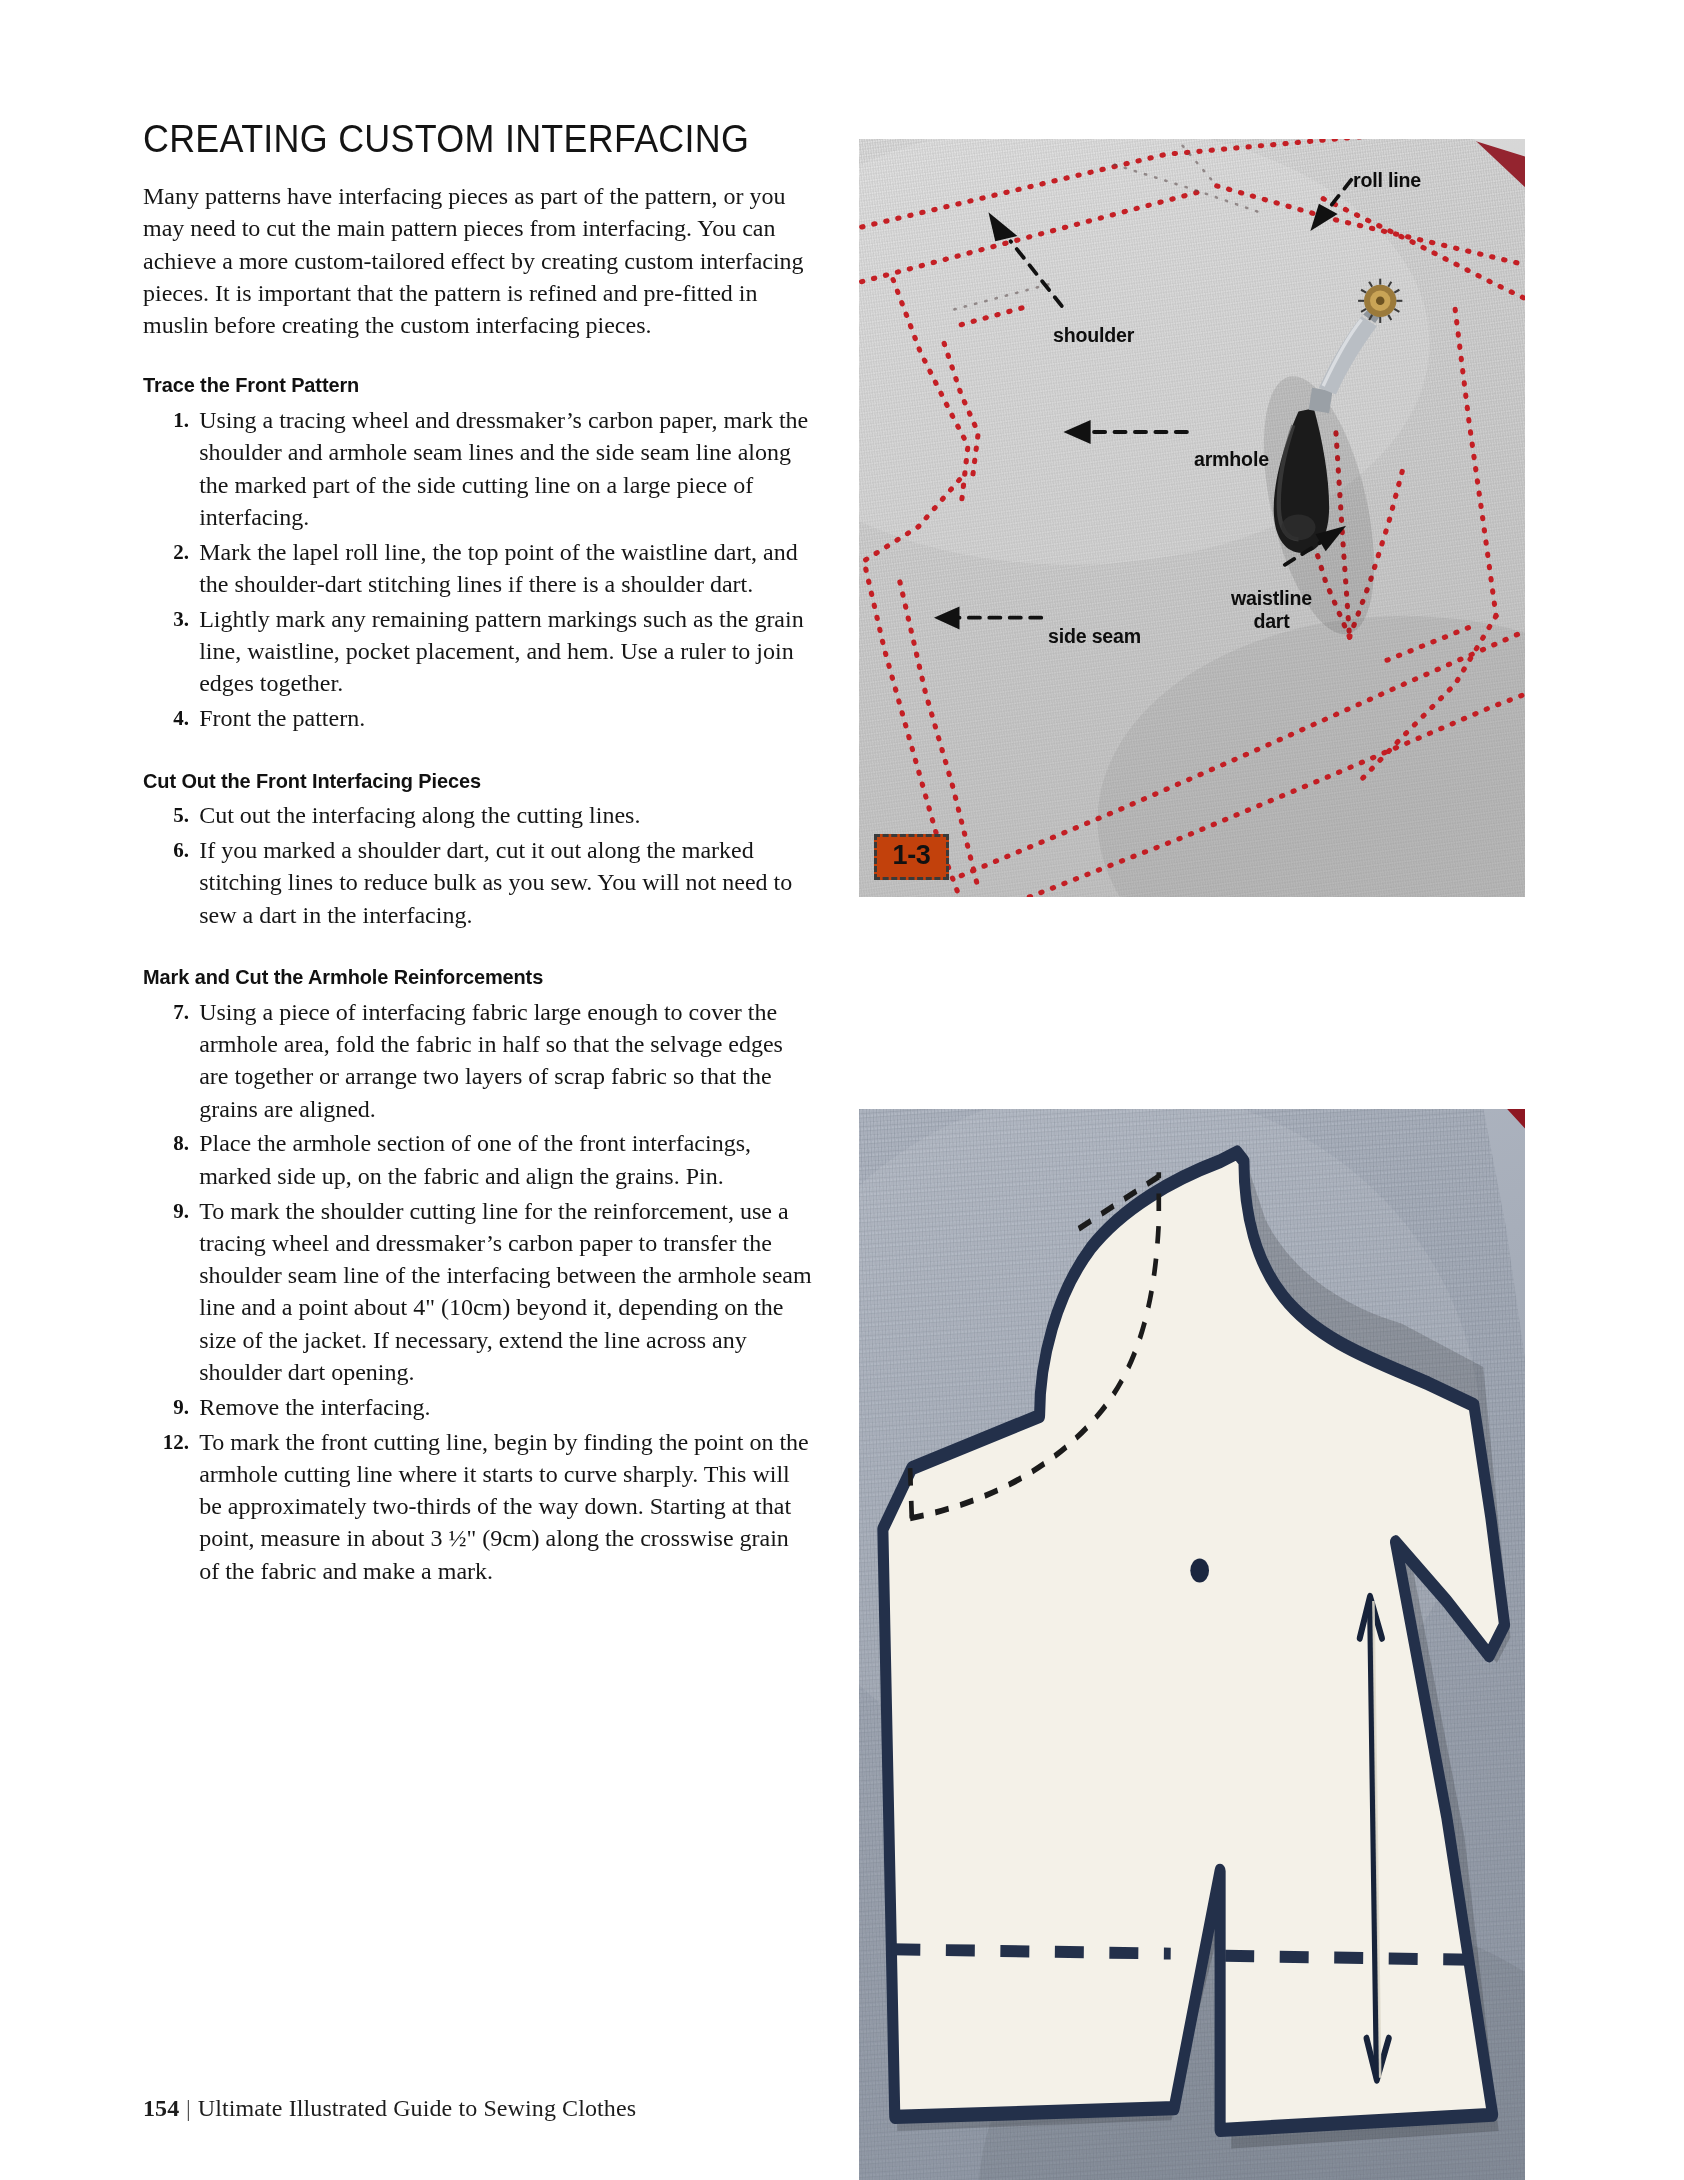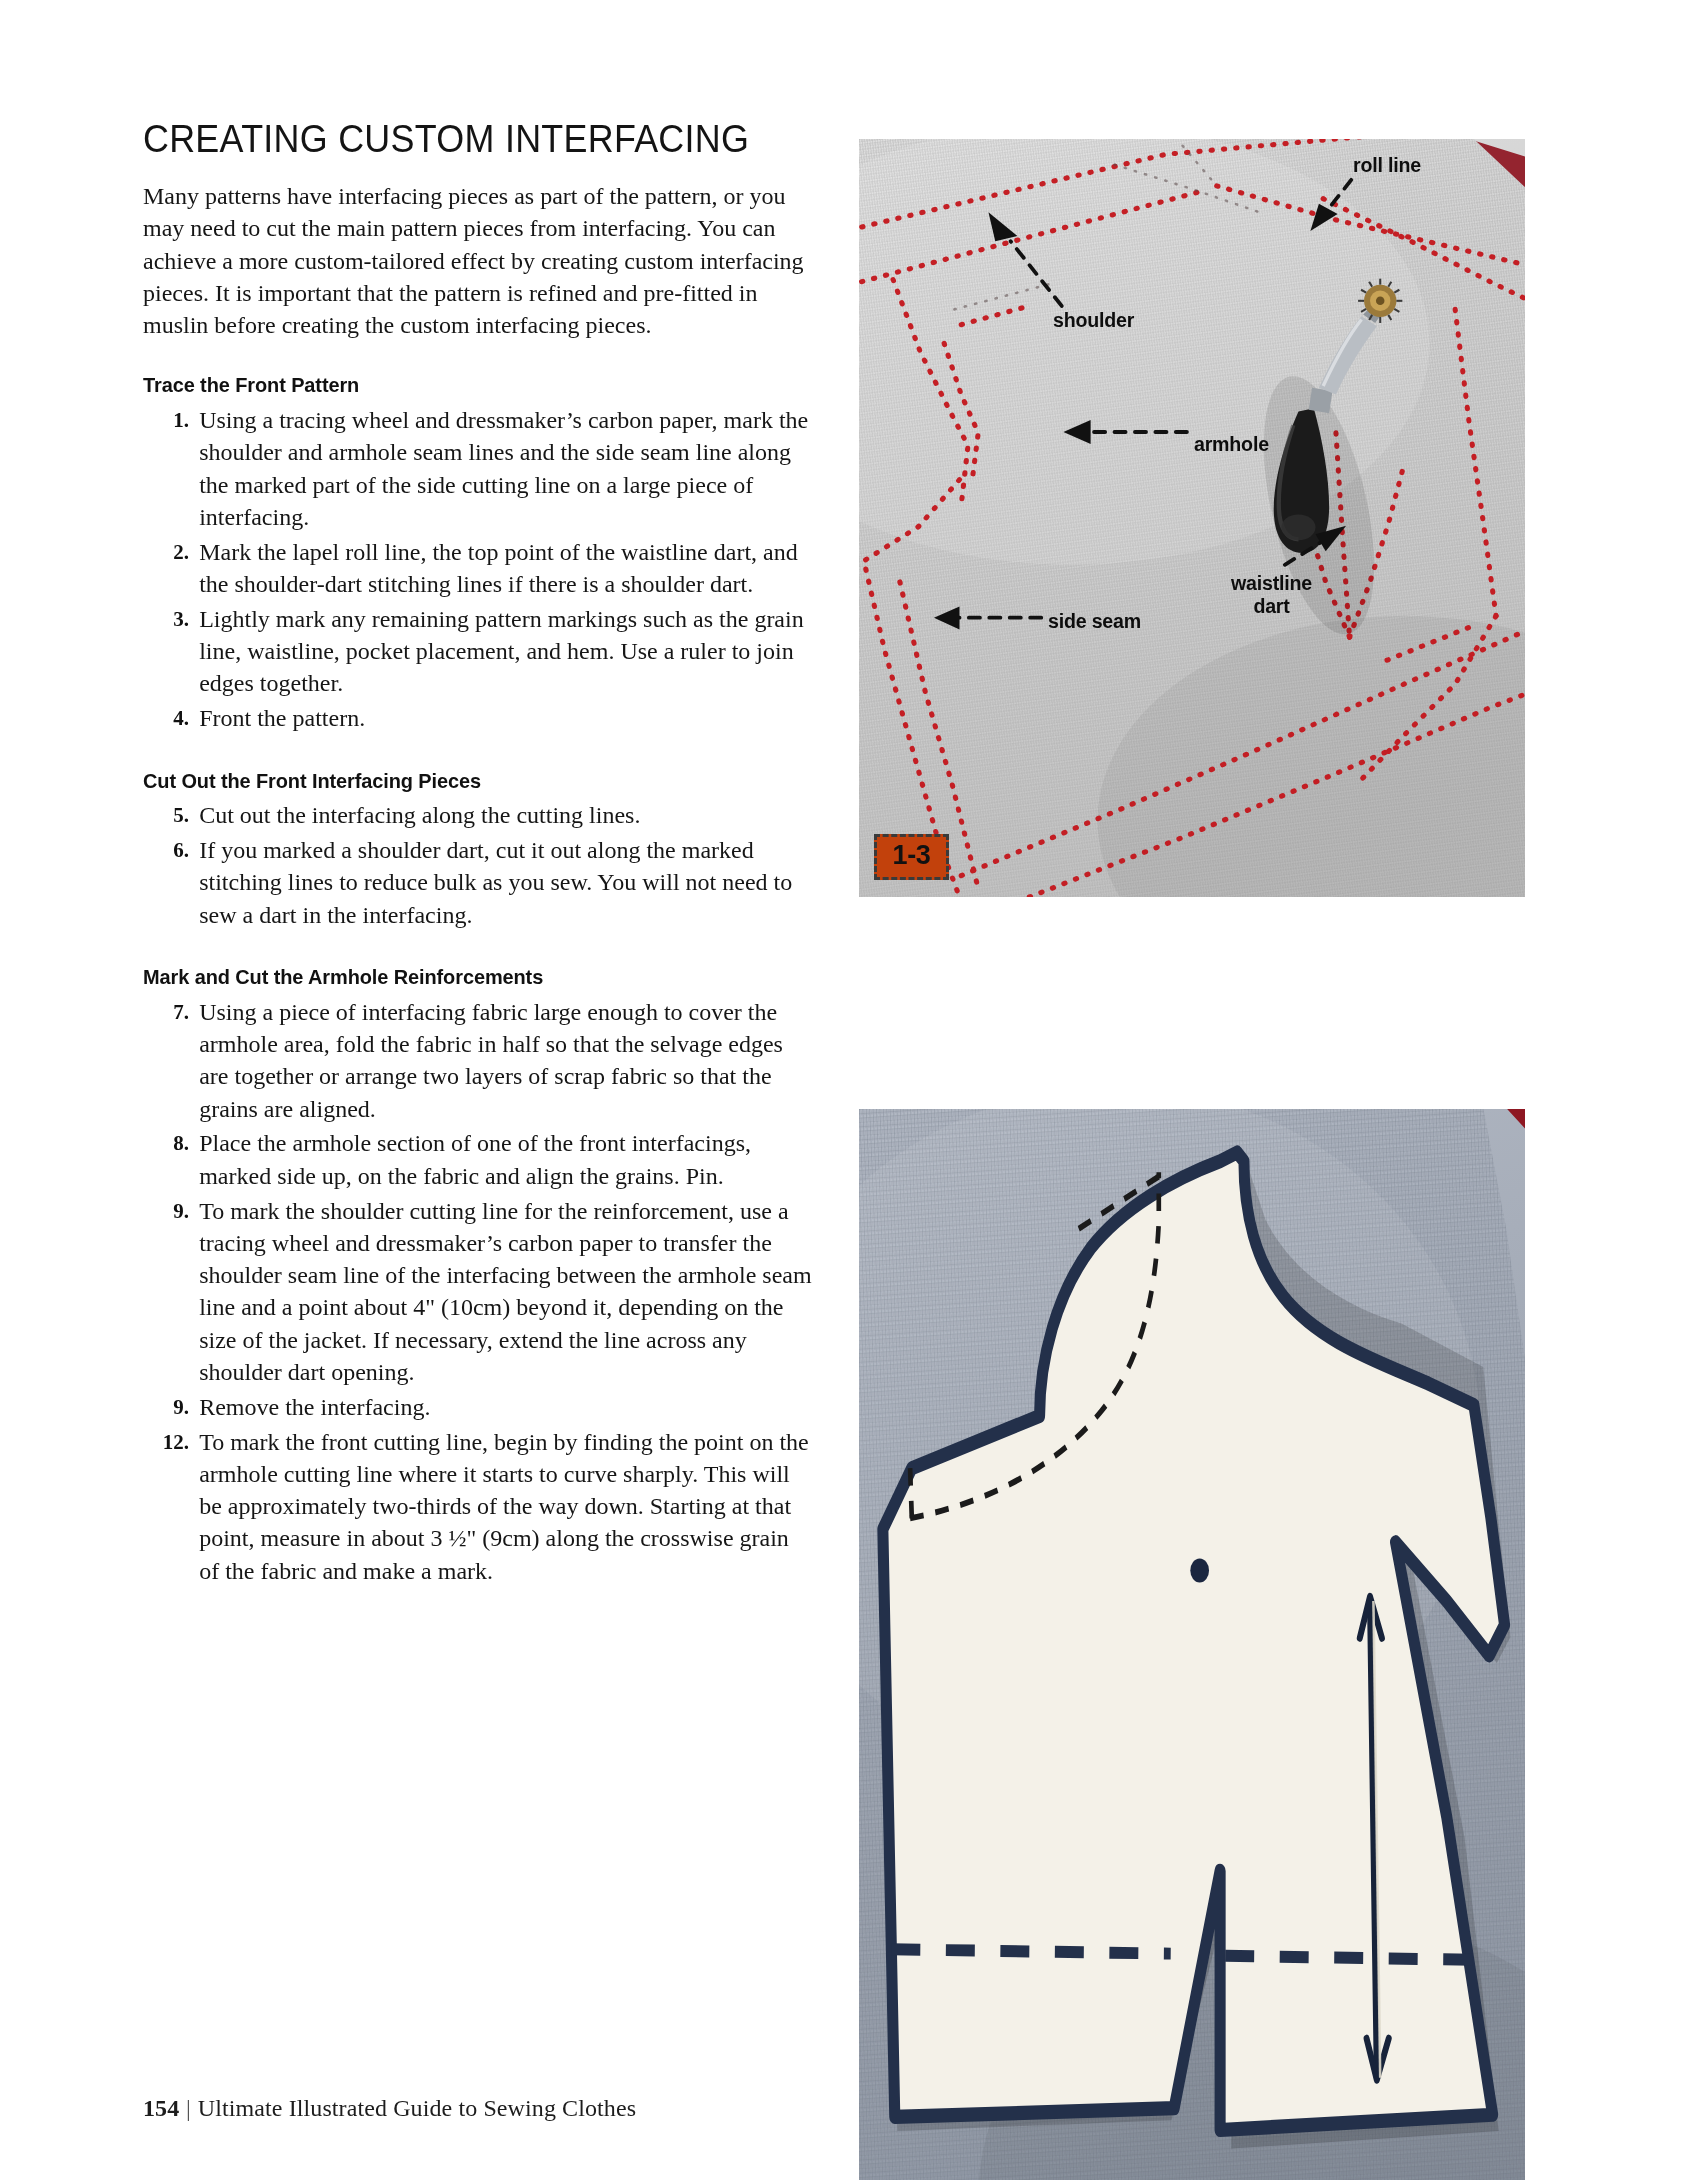--- a/index.html
+++ b/index.html
@@ -164,20 +164,21 @@
   .callout {
     position: absolute;
     font-family: "Liberation Sans", sans-serif;
     font-weight: bold;
     font-size: 19.6px;
     line-height: 1.15;
     color: #0d0d0d;
     z-index: 7;
     white-space: nowrap;
     letter-spacing: -0.2px;
+    margin-top: 15px;
   }
   .callout.center { text-align: center; }
 
   .callout-shoulder   { left: 194px; top: 170px; }
   .callout-rollline   { left: 494px; top: 14.5px; }
   .callout-armhole    { left: 335px; top: 294px; }
   .callout-sideseam   { left: 189px; top: 471px; }
   .callout-waistdart  { left: 372px; top: 433px; }
 </style>
 </head>

